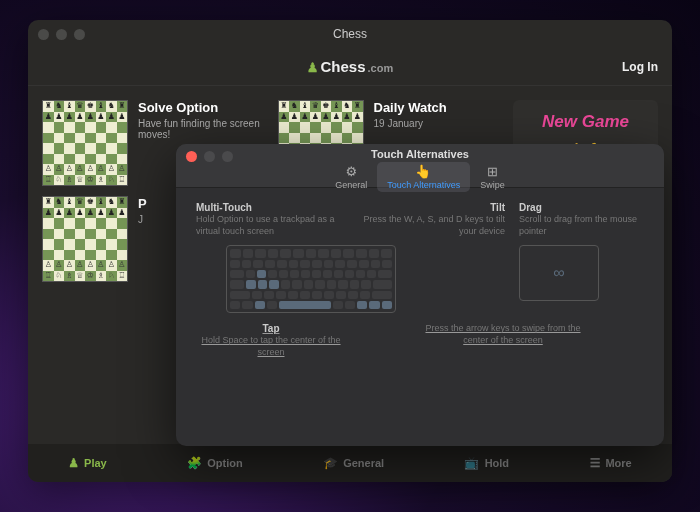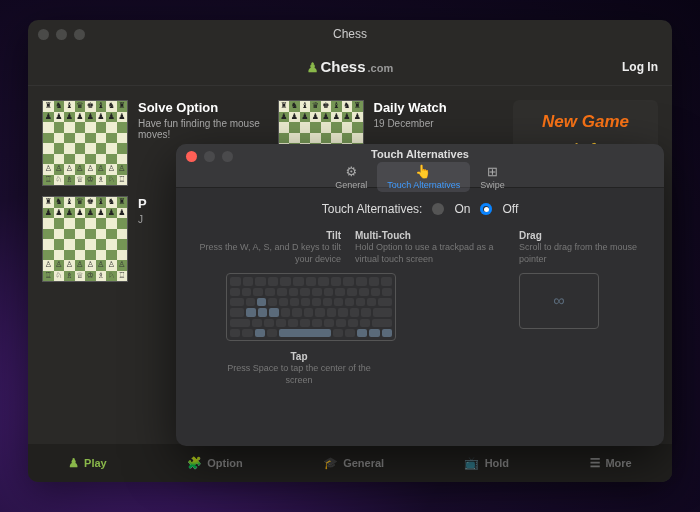--- a/index.html
+++ b/index.html
@@ -25,21 +25,21 @@
   .cards-row { display: flex; gap: 10px; margin-bottom: 10px; }
   .card { display: flex; gap: 10px; flex: 1; }
   .mini-board { width: 86px; height: 86px; flex-shrink: 0; display: grid; grid-template-columns: repeat(8,1fr); grid-template-rows: repeat(8,1fr); border: 1px solid #555; }
   .sq-l { background: #eeeed2; }
   .sq-d { background: #769656; }
   .sq { display: flex; align-items: center; justify-content: center; font-size: 8px; line-height: 1; }
   .card-text h3 { color: #fff; font-size: 13px; font-weight: 700; margin-bottom: 3px; }
   .card-text p { color: #aaa; font-size: 10px; }
 
   .new-game-box { background: #302f2d; border-radius: 6px; padding: 12px; text-align: center; }
-  .new-game-box h2 { color: #f97316; font-weight: 800; font-size: 17px; margin-bottom: 6px; font-style: italic; }
+  .new-game-box h2 { color: #ec4899; font-weight: 800; font-size: 17px; margin-bottom: 6px; font-style: italic; }
   .hand-icon { font-size: 20px; filter: grayscale(0.2); }
   .dropdown-stub { margin-top: 24px; height: 26px; background: #3b3a38; border-radius: 4px; display: flex; align-items: center; justify-content: flex-end; padding: 0 8px; color: #ccc; font-size: 10px; }
   .green-btn { margin-top: 6px; height: 28px; background: #8ab84a; border-radius: 4px; }
 
   .bottom-nav { height: 38px; background: #21201e; display: flex; align-items: center; justify-content: space-around; }
   .nav-item { display: flex; align-items: center; gap: 5px; color: #888; font-size: 11px; font-weight: 600; }
   .nav-item.active { color: #8ab84a; }
   .nav-icon { font-size: 12px; }
 
   
@@ -70,21 +70,21 @@
   .keyboard { width: 170px; height: 68px; border: 1px solid #555; border-radius: 4px; padding: 3px; display: flex; flex-direction: column; gap: 2px; margin-top: 4px; }
   .kb-row { display: flex; gap: 2px; flex: 1; }
   .key { background: #3c3c3e; border-radius: 2px; flex: 1; }
   .key.hl { background: #5a6a7a; }
   .key.space { flex: 5; }
   .key.w15 { flex: 1.5; }
   .key.w2 { flex: 2; }
 
   .trackpad { width: 80px; height: 56px; border: 1px solid #555; border-radius: 4px; margin-top: 4px; display: flex; align-items: center; justify-content: center; color: #5a6a7a; font-size: 16px; }
 
-  .bottom-diag { display: flex; justify-content: center; gap: 72px; margin-top: 6px; }
+  .bottom-diag { display: flex; gap: 72px; margin-top: 6px; text-decoration: underline; }
 </style>
 </head>
 <body>
 
 <div class="main-window">
   <div class="titlebar">
     <div class="traffic-lights">
       <div class="traffic-light"></div>
       <div class="traffic-light"></div>
       <div class="traffic-light"></div>
@@ -166,21 +166,21 @@
               <div class="sq sq-l" style="color: rgb(51, 51, 51);">♘</div>
               <div class="sq sq-d" style="color: rgb(51, 51, 51);">♗</div>
               <div class="sq sq-l" style="color: rgb(51, 51, 51);">♕</div>
               <div class="sq sq-d" style="color: rgb(51, 51, 51);">♔</div>
               <div class="sq sq-l" style="color: rgb(51, 51, 51);">♗</div>
               <div class="sq sq-d" style="color: rgb(51, 51, 51);">♘</div>
               <div class="sq sq-l" style="color: rgb(51, 51, 51);">♖</div>
             </div>
           <div class="card-text">
             <h3>Solve Option</h3>
-            <p>Have fun finding the mouse moves!</p>
+            <p>Have fun finding the screen moves!</p>
           </div>
         </div>
         <div class="card">
           <div class="mini-board">
               <div class="sq sq-l" style="color: rgb(34, 34, 34);">♜</div>
               <div class="sq sq-d" style="color: rgb(34, 34, 34);">♞</div>
               <div class="sq sq-l" style="color: rgb(34, 34, 34);">♝</div>
               <div class="sq sq-d" style="color: rgb(34, 34, 34);">♛</div>
               <div class="sq sq-l" style="color: rgb(34, 34, 34);">♚</div>
               <div class="sq sq-d" style="color: rgb(34, 34, 34);">♝</div>
@@ -238,21 +238,21 @@
               <div class="sq sq-l" style="color: rgb(51, 51, 51);">♘</div>
               <div class="sq sq-d" style="color: rgb(51, 51, 51);">♗</div>
               <div class="sq sq-l" style="color: rgb(51, 51, 51);">♕</div>
               <div class="sq sq-d" style="color: rgb(51, 51, 51);">♔</div>
               <div class="sq sq-l" style="color: rgb(51, 51, 51);">♗</div>
               <div class="sq sq-d" style="color: rgb(51, 51, 51);">♘</div>
               <div class="sq sq-l" style="color: rgb(51, 51, 51);">♖</div>
             </div>
           <div class="card-text">
             <h3>Daily Watch</h3>
-            <p>19 December</p>
+            <p>19 January</p>
           </div>
         </div>
       </div>
       <div class="cards-row">
         <div class="card" style="max-width: 230px">
           <div class="mini-board">
               <div class="sq sq-l" style="color: rgb(34, 34, 34);">♜</div>
               <div class="sq sq-d" style="color: rgb(34, 34, 34);">♞</div>
               <div class="sq sq-l" style="color: rgb(34, 34, 34);">♝</div>
               <div class="sq sq-d" style="color: rgb(34, 34, 34);">♛</div>
@@ -378,38 +378,31 @@
           <span>Touch Alternatives</span>
         </div>
       <div class="settings-tab">
           <span class="tab-icon">⊞</span>
           <span>Swipe</span>
         </div>
     </div>
   </div>
 
   <div class="settings-body">
-    <div class="toggle-row">
-      <span>Touch Alternatives:</span>
-      <span class="radio off"></span>
-      <span>On</span>
-      <span class="radio on"></span>
-      <span>Off</span>
-    </div>
 
     <div class="diagram-grid">
+      <div class="d-block">
+        <h4>Multi-Touch</h4>
+        <p>Hold Option to use a trackpad as a virtual touch screen</p>
+      </div>
       <div class="d-block" style="text-align:right">
         <h4>Tilt</h4>
         <p>Press the W, A, S, and D keys to tilt your device</p>
       </div>
       <div class="d-block">
-        <h4>Multi-Touch</h4>
-        <p>Hold Option to use a trackpad as a virtual touch screen</p>
-      </div>
-      <div class="d-block">
         <h4>Drag</h4>
         <p>Scroll to drag from the mouse pointer</p>
       </div>
 
       <div style="grid-column:1 / span 2; display:flex; justify-content:flex-start; padding-left:30px">
         <div class="keyboard">
           <div class="kb-row">
               <div class="key"></div>
               <div class="key"></div>
               <div class="key"></div>
@@ -500,19 +493,20 @@
         </div>
       </div>
       <div>
         <div class="trackpad">∞</div>
       </div>
     </div>
 
     <div class="bottom-diag">
       <div class="d-block d-center" style="width:150px">
         <h4>Tap</h4>
-        <p>Press Space to tap the center of the screen</p>
+        <p>Hold Space to tap the center of the screen</p>
       </div>
       <div class="d-block d-center" style="width:170px">
+        <p>Press the arrow keys to swipe from the center of the screen</p>
       </div>
     </div>
   </div>
 </div>
 
 </body></html>

